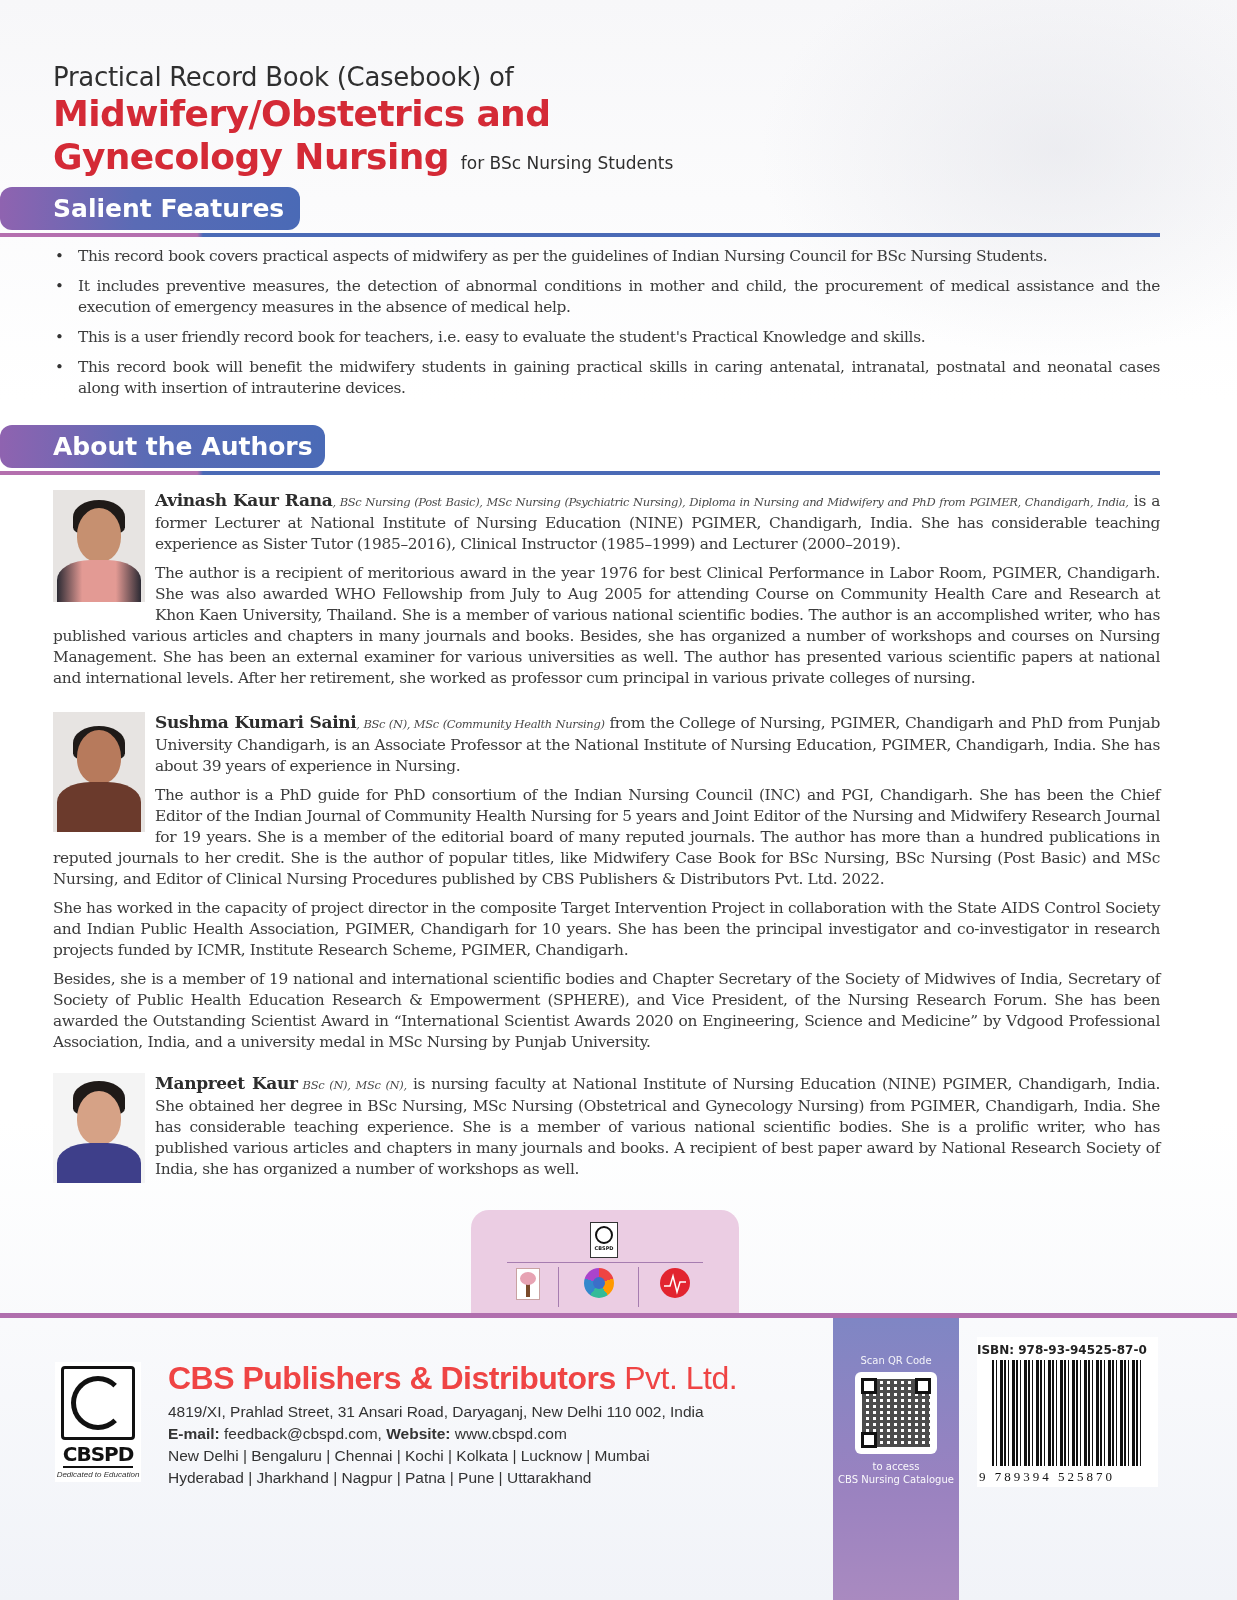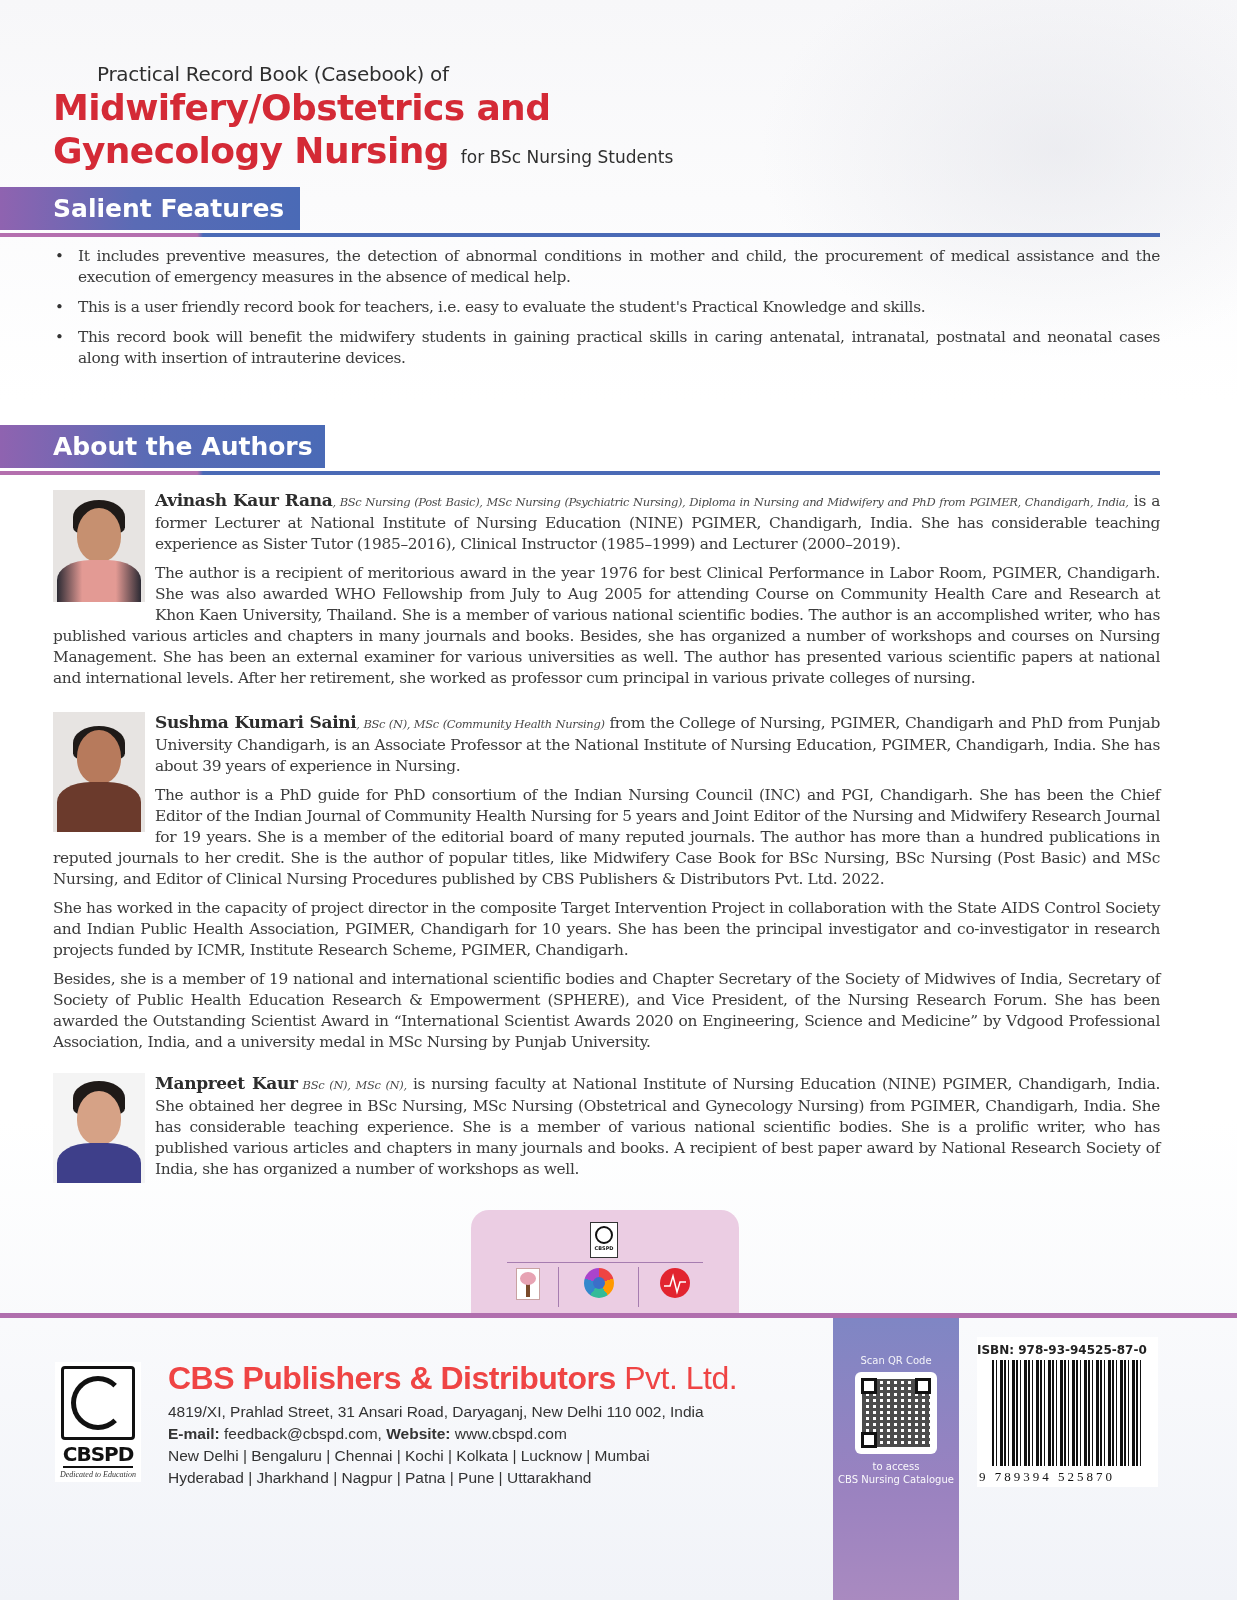--- a/index.html
+++ b/index.html
@@ -8,34 +8,34 @@
     background: linear-gradient(180deg, #f7f7f9 0%, #ffffff 25%, #ffffff 70%, #f1f3f8 100%);
     font-family: "DejaVu Serif", serif;
     color:#3a3a3a;
   }
   .bg-swoosh {
     position:absolute; right:-120px; top:-60px; width:600px; height:420px;
     border-radius:50%; background: radial-gradient(ellipse at center, rgba(225,226,232,0.55) 0%, rgba(255,255,255,0) 70%);
   }
   .title-block { position:absolute; left:53px; top:62px; }
   .title-line1 {
-    font-family:"DejaVu Sans", sans-serif; font-size:20px; color:#2f2f2f; letter-spacing:-0.3px;margin-left:44px;
+    font-family:"DejaVu Sans", sans-serif; font-size:26px; color:#2f2f2f; letter-spacing:-0.3px;
   }
   .title-red {
     font-family:"DejaVu Sans", sans-serif; font-weight:bold; font-size:36px; color:#d42a36;
     line-height:43px; letter-spacing:-0.6px;
   }
   .title-sub {
     font-family:"DejaVu Sans", sans-serif; font-weight:normal; font-size:17px; color:#2f2f2f; letter-spacing:0;
   }
   .section-header {
     position:absolute; left:0; height:43px;
     background: linear-gradient(90deg, #8f63b0 0%, #5a6bb5 45%, #4a6ab6 100%);
     color:#fff; font-family:"DejaVu Sans", sans-serif; font-weight:bold; font-size:25px;
-    display:flex; align-items:center; padding-left:53px; box-sizing:border-box;
+    display:flex; align-items:center; padding-left:53px; box-sizing:border-box;border-radius:12px;
   }
   .section-rule {
     position:absolute; left:0; width:1160px; height:4px;
     background: linear-gradient(90deg, #b46fae 0%, #b46fae 17%, #4a6ab6 17.5%, #4a6ab6 100%);
   }
   .features { position:absolute; left:53px; top:246px; width:1107px; margin:0; padding:0; list-style:none; }
   .features li {
     position:relative; padding-left:25px; font-size:15.4px; line-height:21px; margin-bottom:9px;
     text-align:justify; color:#3b3b3b; letter-spacing:-0.35px;
   }
@@ -61,21 +61,21 @@
   .logos-box .vdiv { position:absolute; top:57px; width:1px; height:40px; background:#a67db0; }
   .lg { position:absolute; top:58px; text-align:center; font-family:"DejaVu Sans",sans-serif; font-size:5px; color:#444; }
   .footer-band { position:absolute; left:0; top:1313px; width:1237px; height:5px; background:#b06fae; }
   .footer-logo {
     position:absolute; left:55px; top:1362px; width:86px; height:120px; background:#fff;
     display:flex; flex-direction:column; align-items:center; justify-content:flex-start; box-sizing:border-box; padding-top:4px;
   }
   .footer-logo .ring { width:74px; height:74px; border:3px solid #111; border-radius:4px; display:flex; align-items:center; justify-content:center; box-sizing:border-box; }
   .footer-logo .ring span { width:54px; height:54px; border:5px solid #111; border-radius:50%; display:block; box-sizing:border-box; border-right-color:#fff; }
   .footer-logo .word { font-family:"DejaVu Sans", sans-serif; font-weight:bold; font-size:20px; color:#111; letter-spacing:-1px; margin-top:2px; border-bottom:2px solid #111; }
-  .footer-logo .tag { font-family:Liberation Serif, serif; font-style:italic; font-size:8px; color:#333; margin-top:2px; }
+  .footer-logo .tag { font-family:Liberation Sans, sans-serif; font-style:italic; font-size:8px; color:#333; margin-top:2px; }
   .publisher { position:absolute; left:168px; top:1360px; font-family:"Liberation Sans", sans-serif; }
   .pub-name { font-size:32px; color:#ef4444; font-weight:bold; letter-spacing:-0.5px; }
   .pub-name .light { font-weight:normal; }
   .pub-line { font-size:15.5px; color:#333; line-height:22px; }
   .pub-line b { font-weight:bold; }
   .qr-panel {
     position:absolute; left:833px; top:1318px; width:126px; height:282px;
     background: linear-gradient(180deg, #7f86c4 0%, #9a82c0 60%, #a98ac0 100%);
     color:#fff; font-family:"DejaVu Sans", sans-serif; text-align:center;
   }
@@ -106,20 +106,21 @@
 <div class="title-block">
   <div class="title-line1">Practical Record Book (Casebook) of</div>
   <div class="title-red">Midwifery/Obstetrics and</div>
   <div class="title-red"><span>Gynecology Nursing</span> <span class="title-sub">for BSc Nursing Students</span></div>
 </div>
 
 <div class="section-header" style="top:187px; width:300px;">Salient Features</div>
 <div class="section-rule" style="top:233px;"></div>
 
 <ul class="features">
+  <li>This record book covers practical aspects of midwifery as per the guidelines of Indian Nursing Council for BSc Nursing Students.</li>
   <li>It includes preventive measures, the detection of abnormal conditions in mother and child, the procurement of medical assistance and the execution of emergency measures in the absence of medical help.</li>
   <li>This is a user friendly record book for teachers, i.e. easy to evaluate the student's Practical Knowledge and skills.</li>
   <li>This record book will benefit the midwifery students in gaining practical skills in caring antenatal, intranatal, postnatal and neonatal cases along with insertion of intrauterine devices.</li>
 </ul>
 
 <div class="section-header" style="top:425px; width:325px;">About the Authors</div>
 <div class="section-rule" style="top:471px;"></div>
 
 <div class="author" style="top:490px;">
   <div class="photo">

